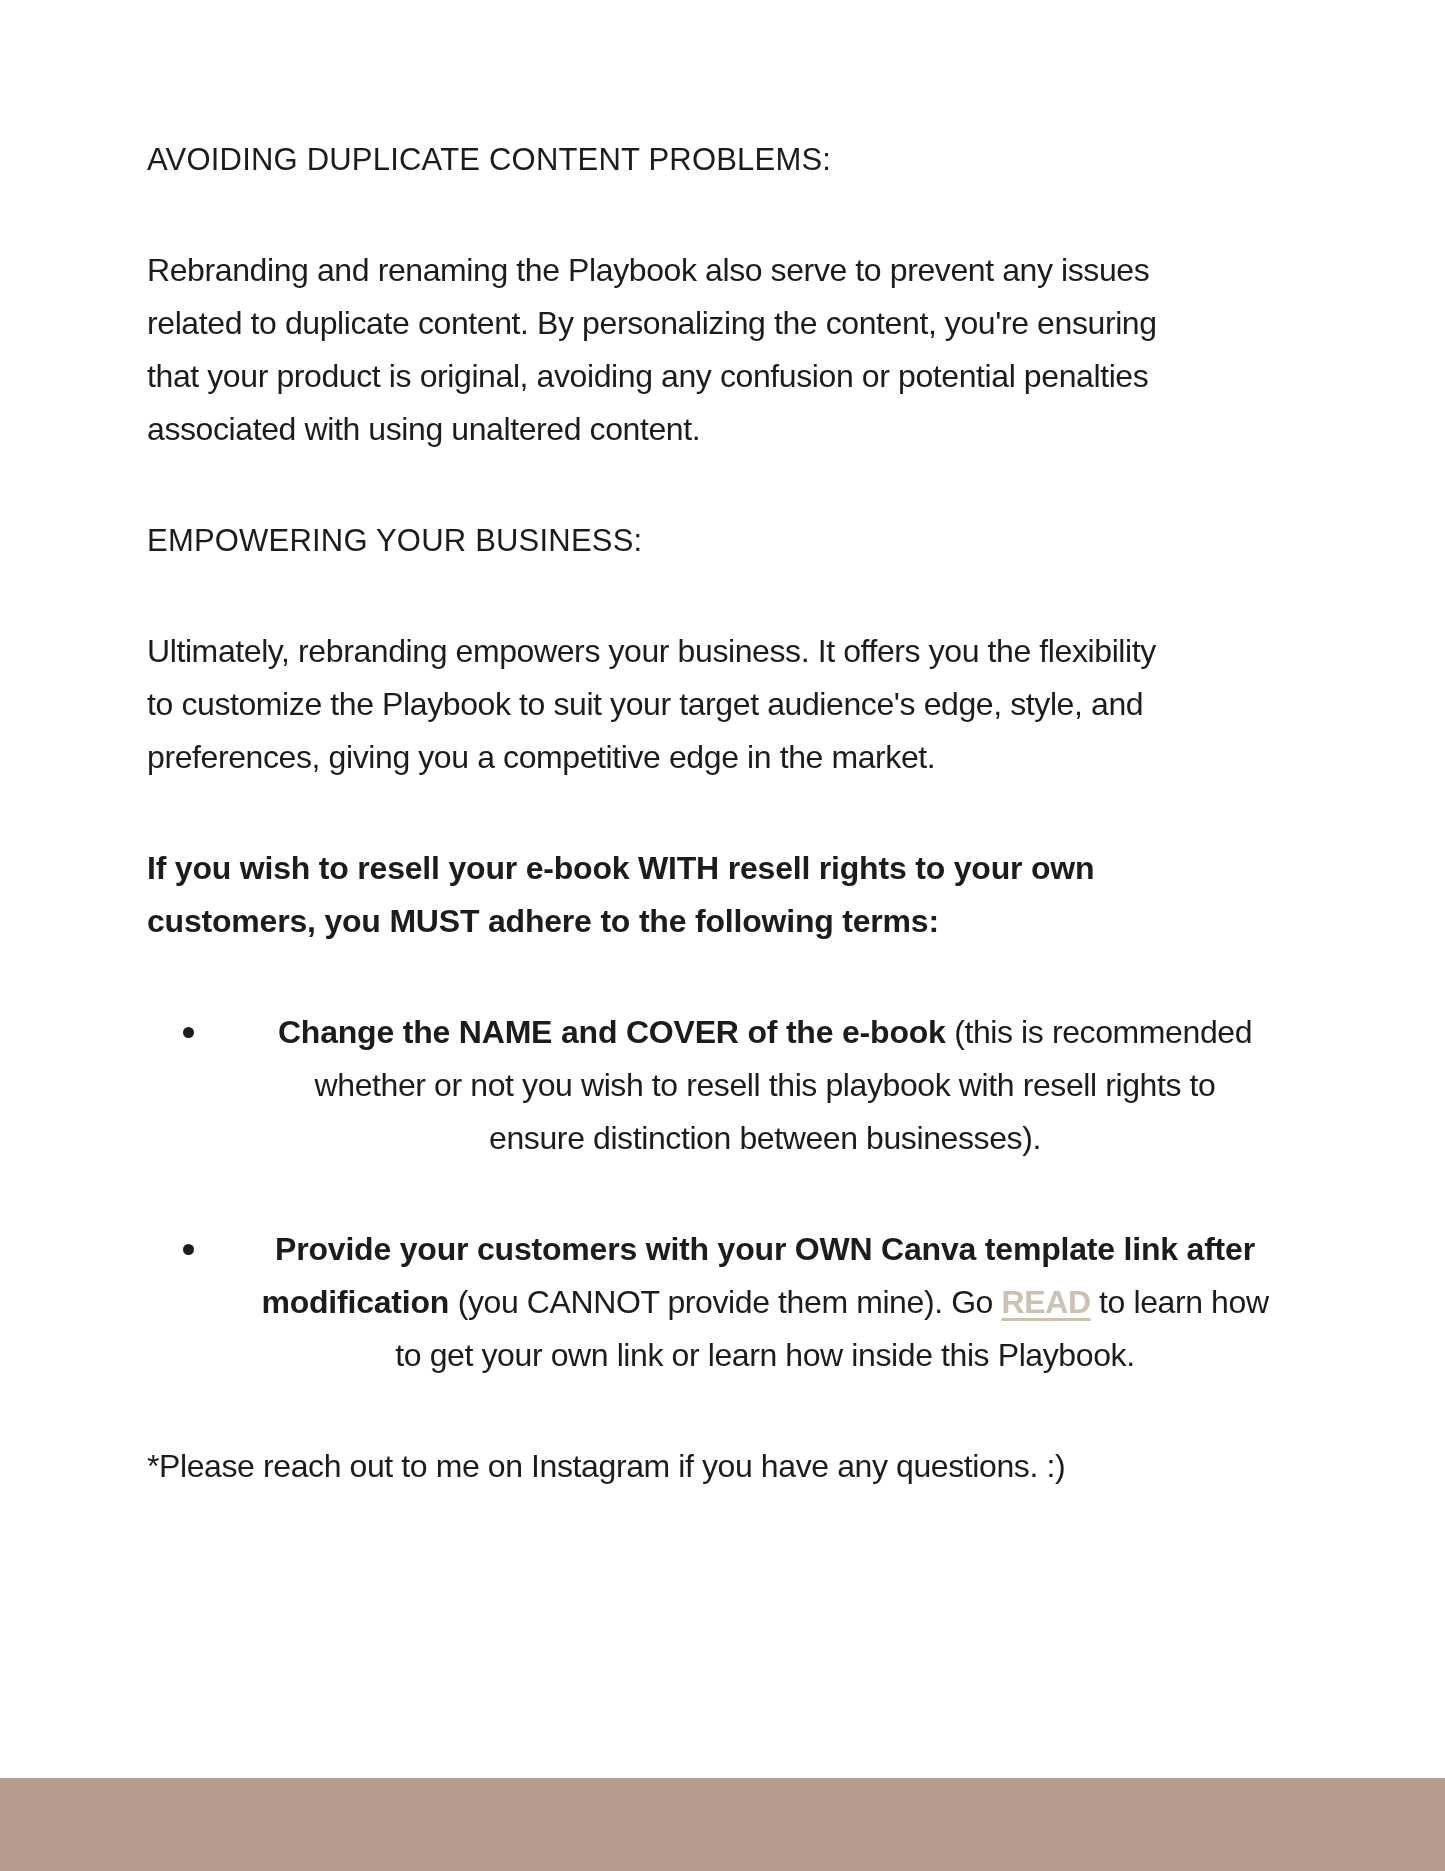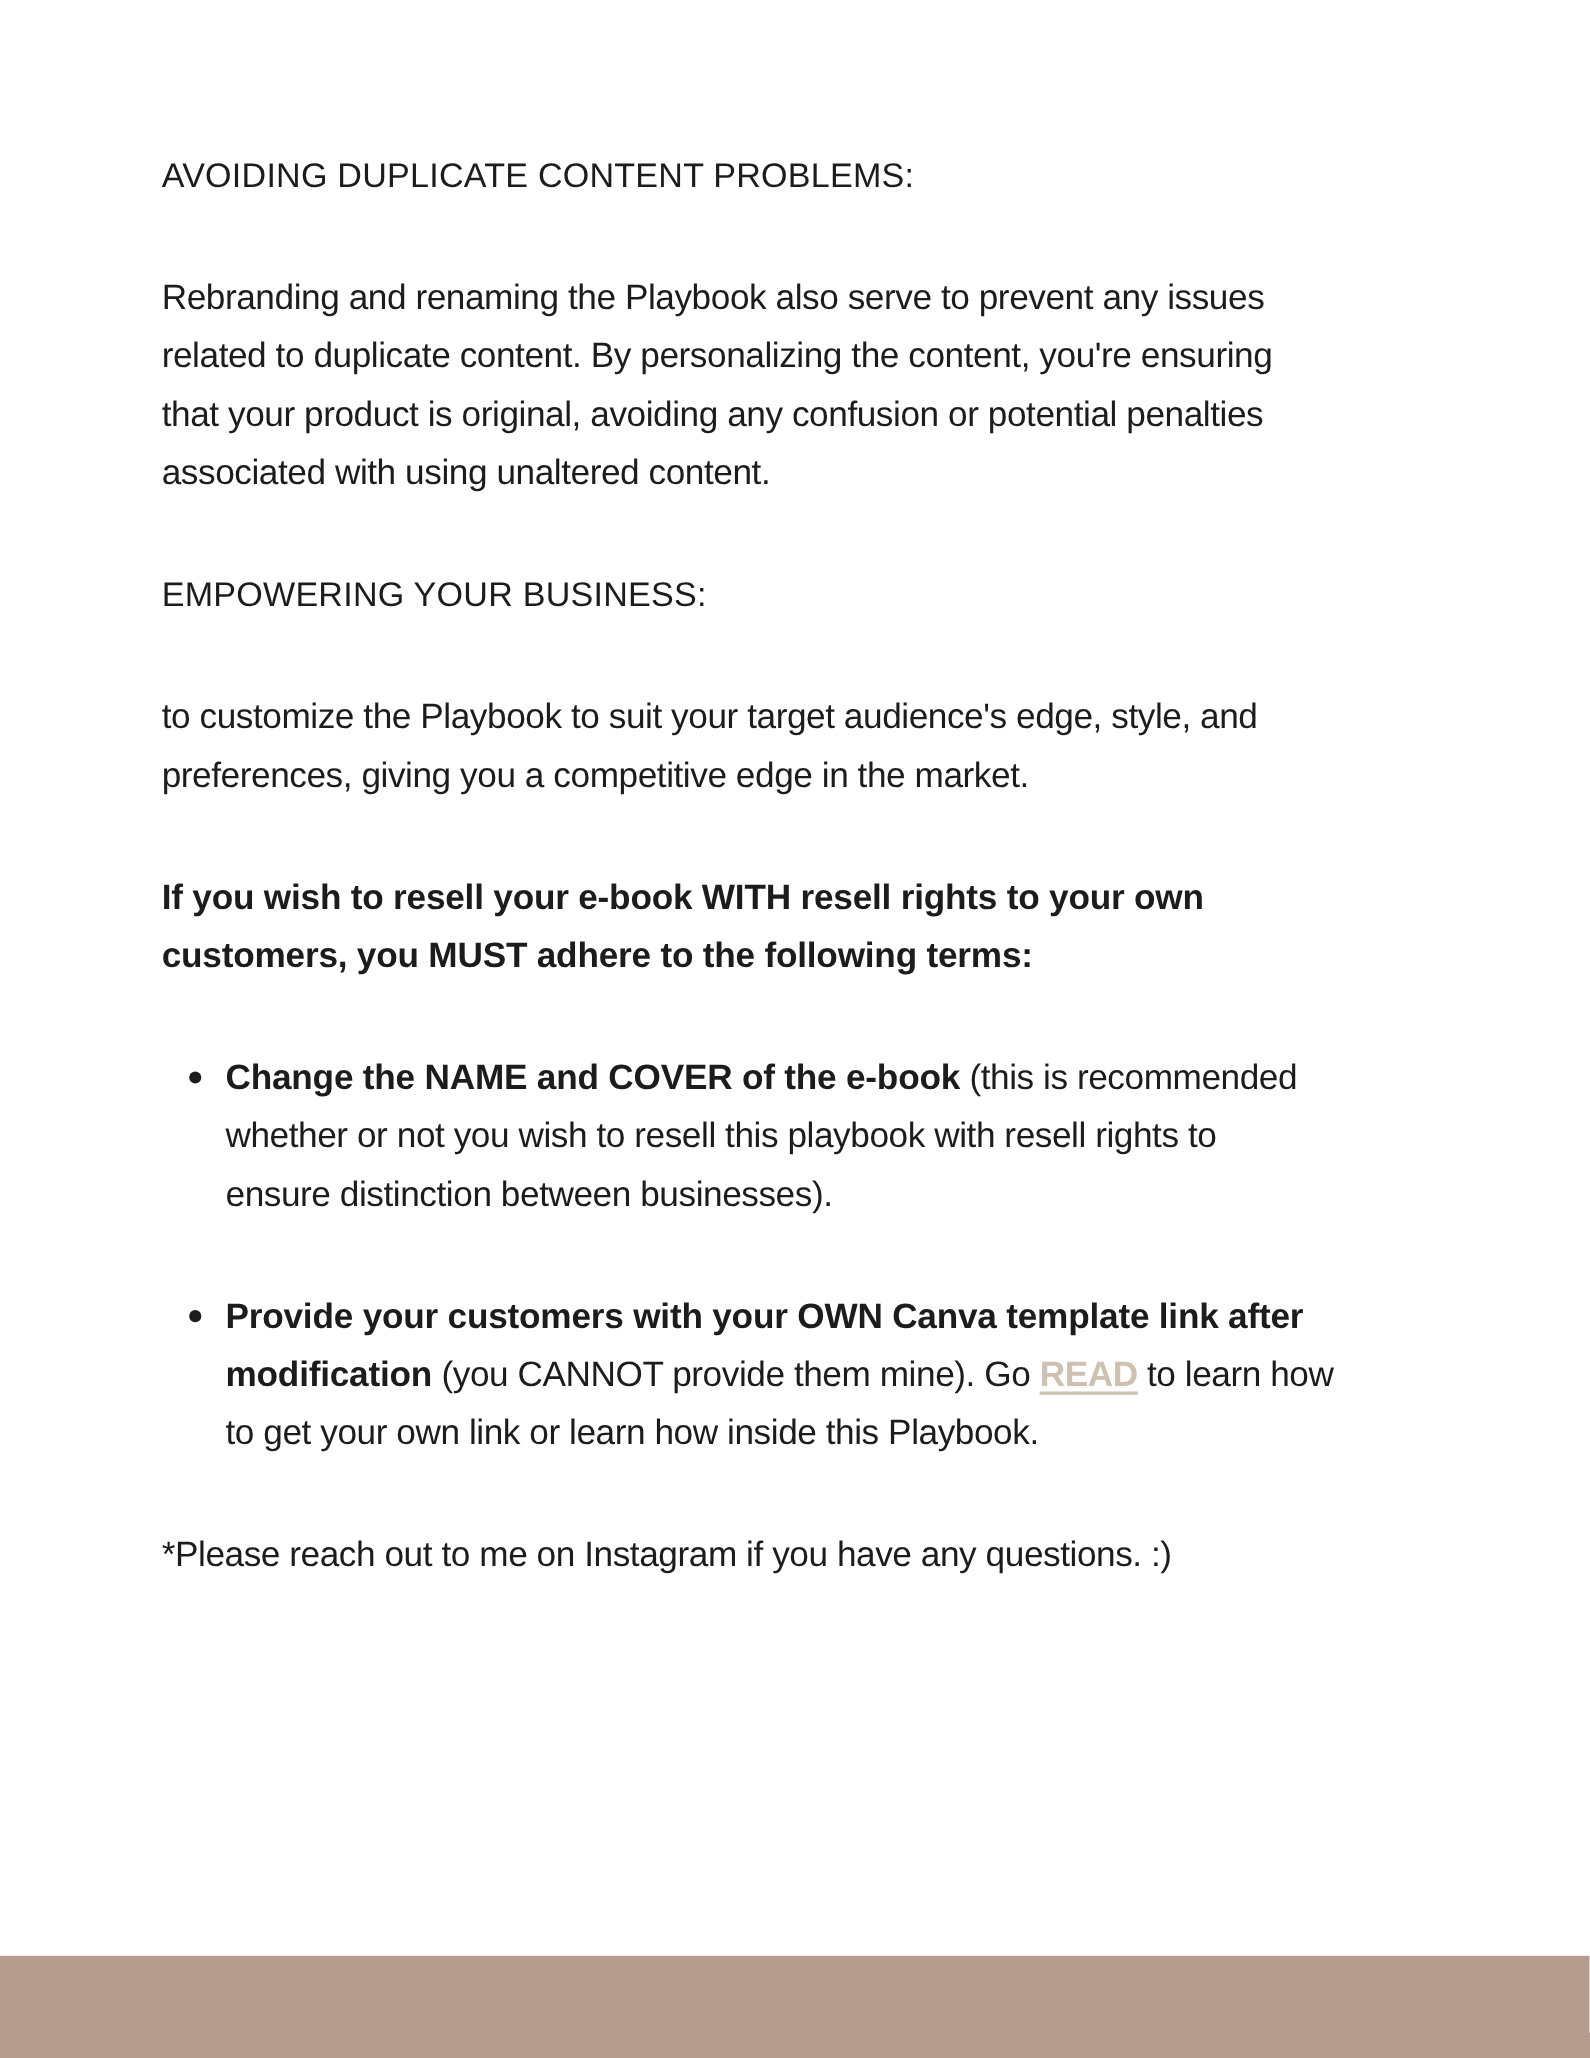--- a/index.html
+++ b/index.html
@@ -30,22 +30,23 @@
   .heading.red { color: var(--accent-red, #e05c5a); font-size: 32px; }
   .para {
     font-size: 32px;
     line-height: 53px;
     letter-spacing: -0.4px;
     margin: 12px 0 58px 0;
   }
   .para.bold { font-weight: bold; letter-spacing: -0.2px; }
   ul.terms {
     list-style: none;
-    margin: 0;
+    margin: 11px;
     padding: 0;
+    text-align: center;
   }
   ul.terms li {
     position: relative;
     padding-left: 58px;
     margin: 0 0 58px 0;
     font-size: 32px;
     line-height: 53px;
     letter-spacing: -0.4px;
   }
   .bullet-dot {
@@ -91,20 +92,21 @@
   <p class="para">
     <span class="ln">Rebranding and renaming the Playbook also serve to prevent any issues</span>
     <span class="ln">related to duplicate content. By personalizing the content, you're ensuring</span>
     <span class="ln">that your product is original, avoiding any confusion or potential penalties</span>
     <span class="ln">associated with using unaltered content.</span>
   </p>
 
   <h2 class="heading">EMPOWERING YOUR BUSINESS:</h2>
 
   <p class="para">
+    <span class="ln">Ultimately, rebranding empowers your business. It offers you the flexibility</span>
     <span class="ln">to customize the Playbook to suit your target audience's edge, style, and</span>
     <span class="ln">preferences, giving you a competitive edge in the market.</span>
   </p>
 
 
   <p class="para bold">
     <span class="ln">If you wish to resell your e-book WITH resell rights to your own</span>
     <span class="ln">customers, you MUST adhere to the following terms:</span>
   </p>
 

